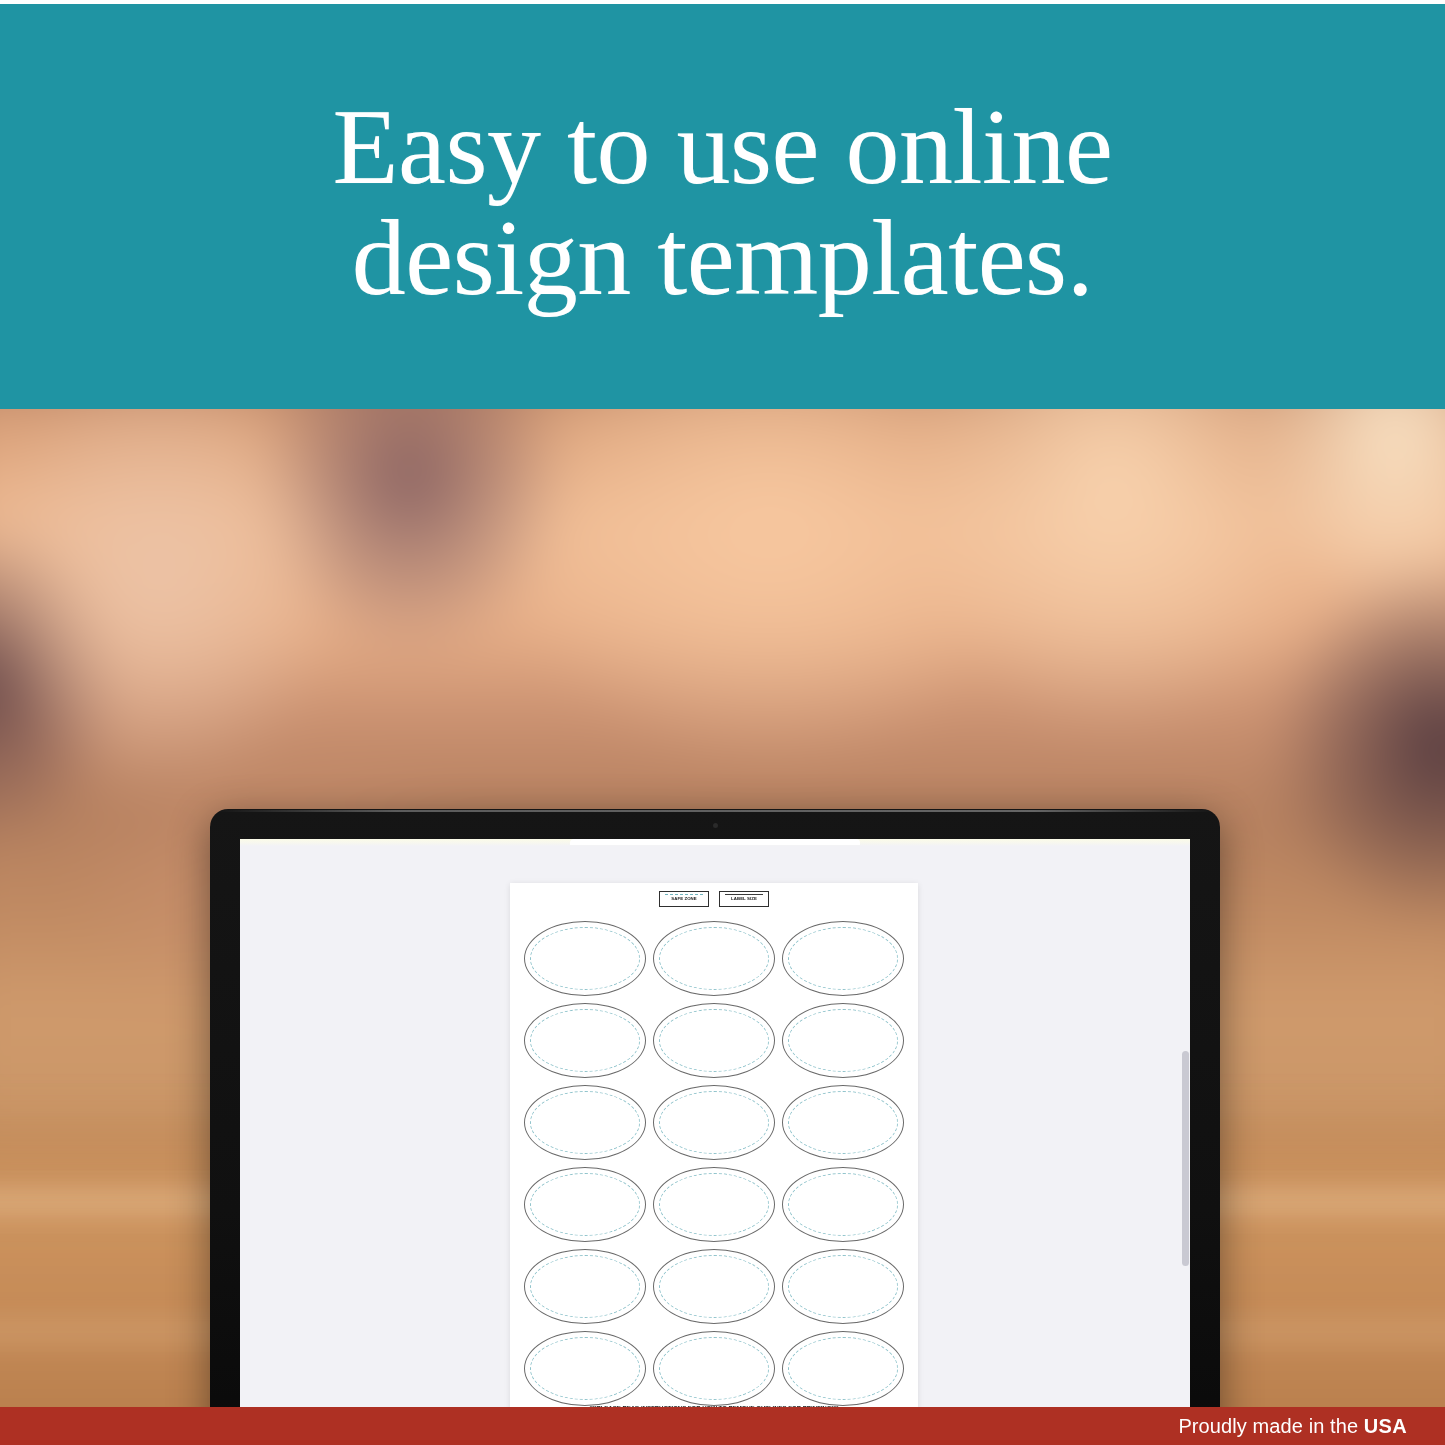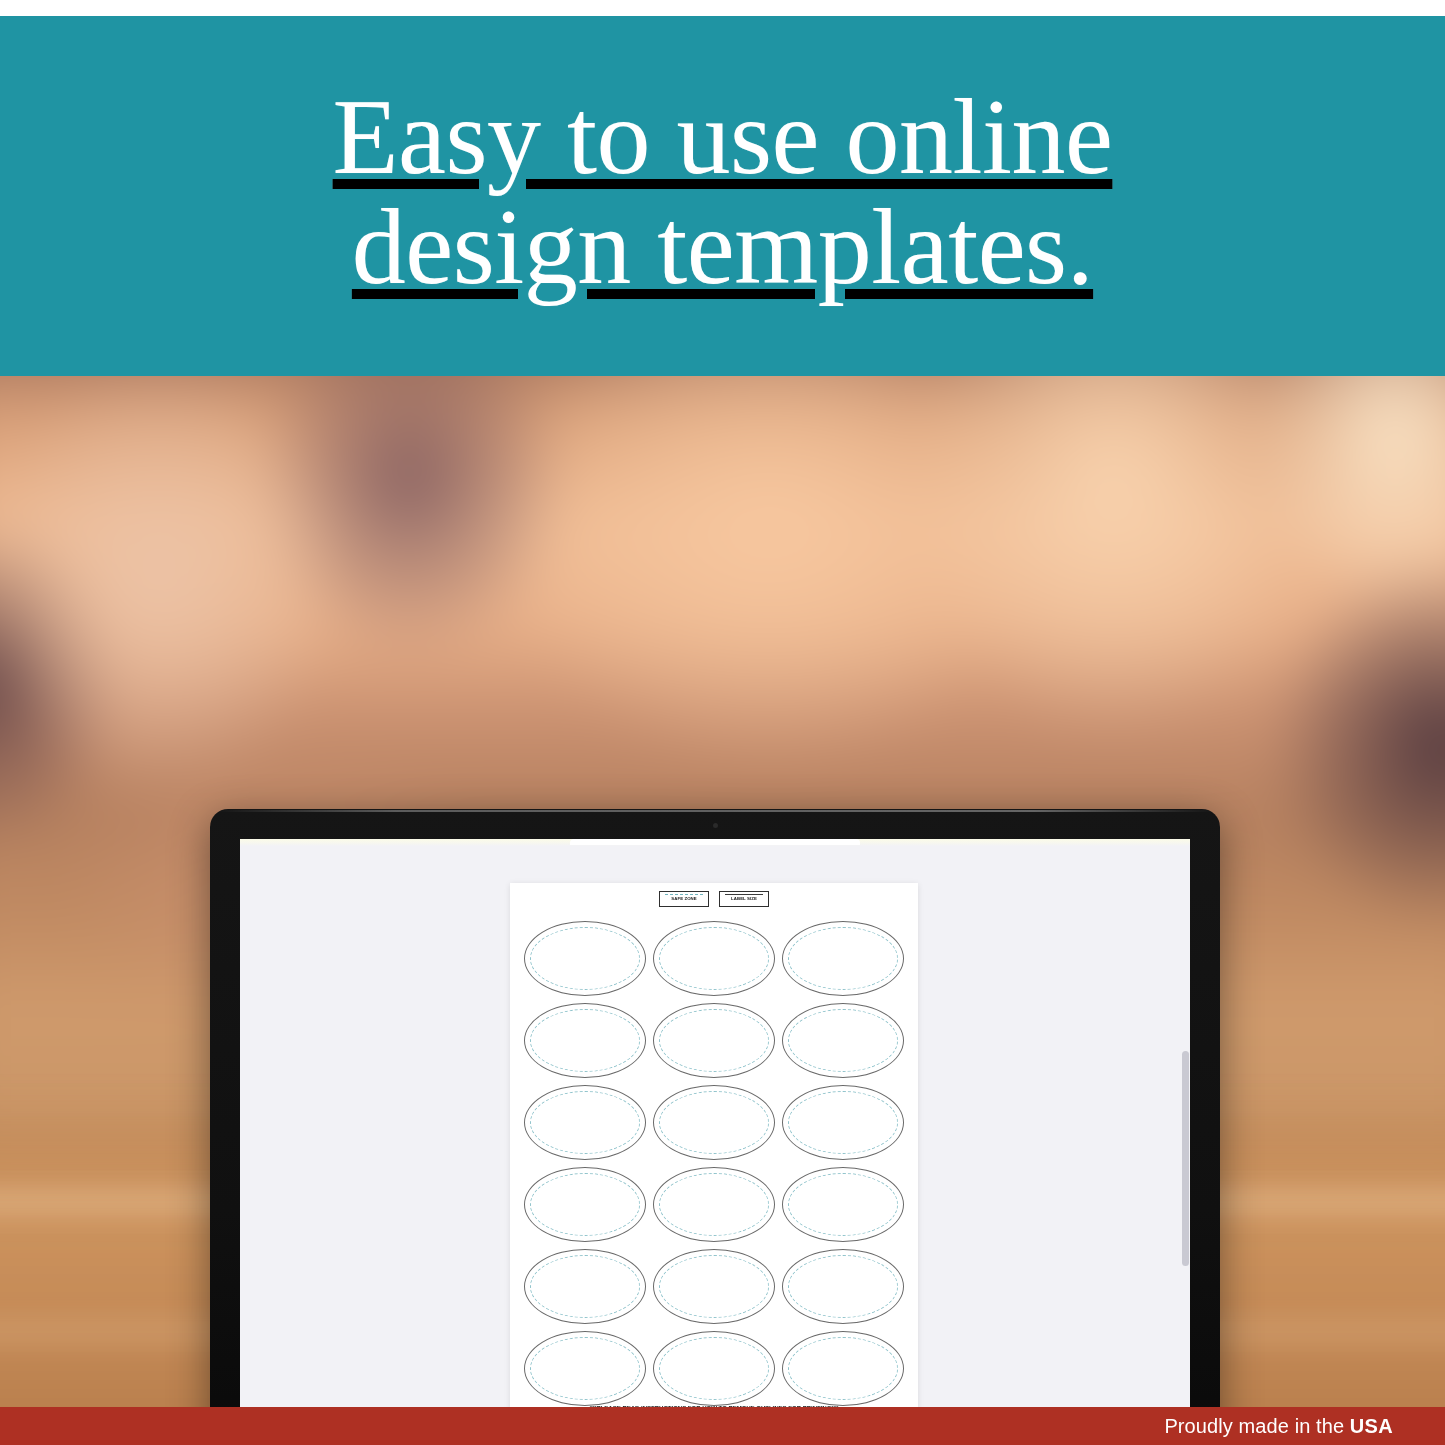--- a/index.html
+++ b/index.html
@@ -15,29 +15,28 @@
   .page {
     position: relative;
     width: 1445px;
     height: 1445px;
     overflow: hidden;
   }
 
   
   .top-banner {
     position: absolute;
-    left: 0; top: 16px;
+    left: 0; top: 4px;
     width: 1445px;
-    height: 360px;
+    height: 405px;
     background: #1f94a3;
     z-index: 30;
     display: flex;
     align-items: center;
     justify-content: center;
-    text-decoration: underline;
   }
   .headline {
     font-family: "Liberation Serif", serif;
     color: #ffffff;
     font-size: 108px;
     line-height: 1.02;
     text-align: center;
     letter-spacing: -0.5px;
     white-space: pre-line;
     padding-bottom: 8px;
@@ -272,21 +271,21 @@
     position: absolute;
     left: 0;
     bottom: 0;
     width: 1445px;
     height: 38px;
     background: #ae3023;
     z-index: 30;
     display: flex;
     align-items: center;
     justify-content: flex-end;
-    padding-right: 52px;
+    padding-right: 38px;
   }
   .made-in {
     color: #ffffff;
     font-size: 20px;
     letter-spacing: 0.1px;
     font-weight: 400;
   }
   .made-in b {
     font-weight: 700;
     letter-spacing: 0.3px;

